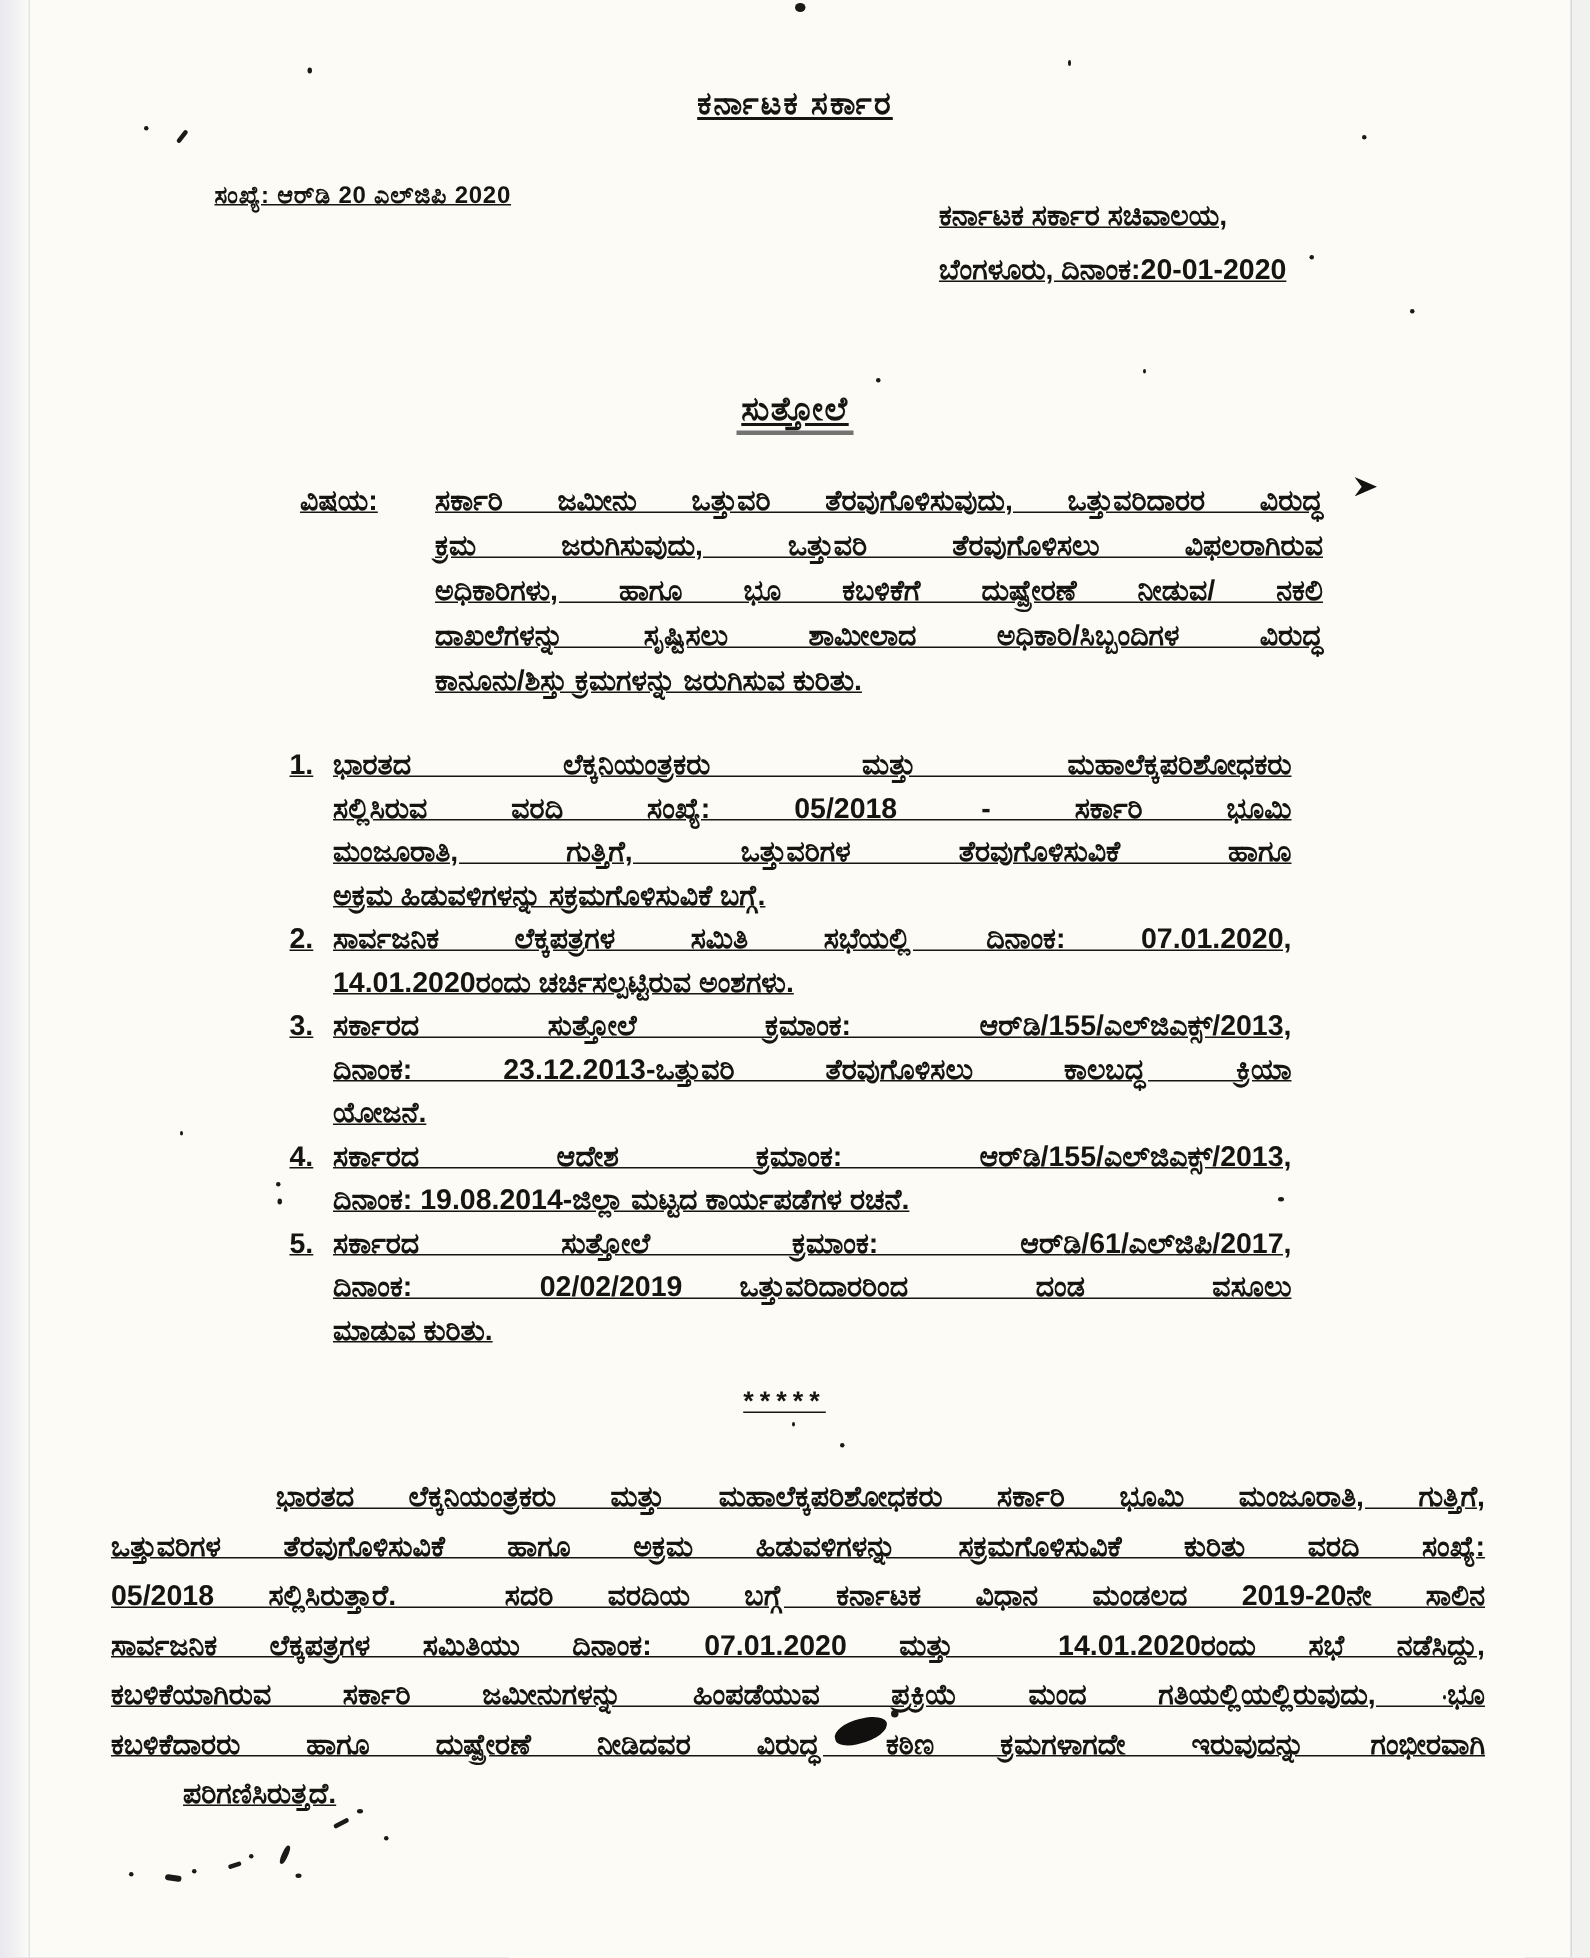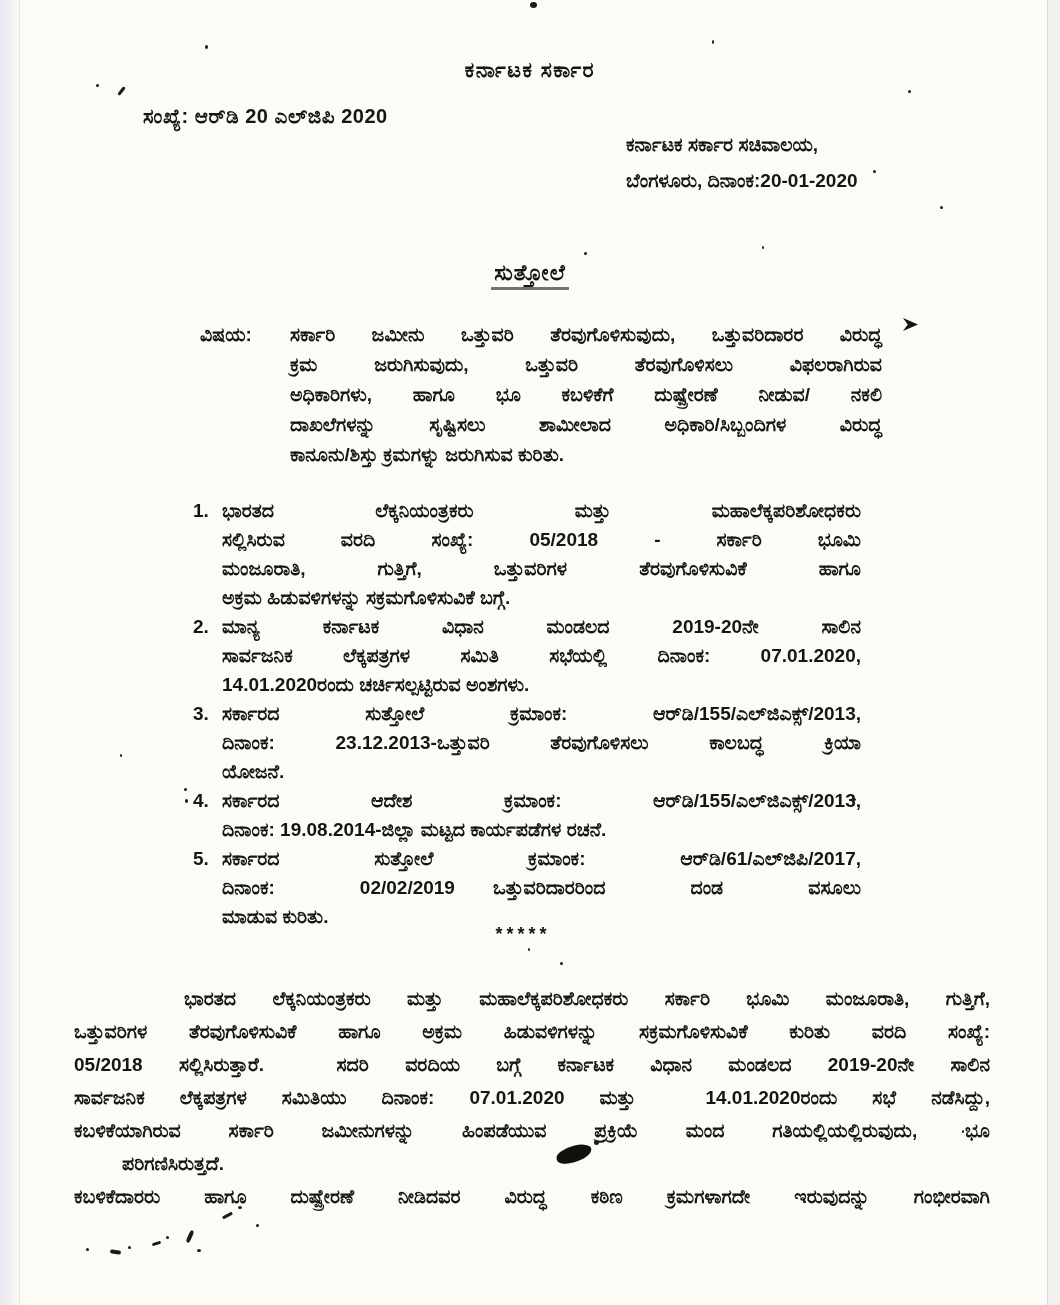--- a/index.html
+++ b/index.html
@@ -12,23 +12,23 @@
   }
   .edge-left {
     position:absolute; left:0; top:0; bottom:0; width:19px;
     background:linear-gradient(to right,#e8e8ef 0%,#f1f1f3 55%,#fcfbf6 100%);
     border-right:1px solid #e3e3e9;
   }
   .edge-right {
     position:absolute; right:0; top:0; bottom:0; width:12px;
     background:#f1f1ef; border-left:1px solid #d9d9d8;
   }
-  .abs { position:absolute; }
+  .abs { position:absolute;text-decoration:underline; }
   .org-header { top:58px; left:0; width:1060px; text-align:center; font-size:21px; letter-spacing:1.5px; }
-  .refno { left:143px; top:105px; font-size:20px; letter-spacing:0.5px; }
+  .refno { left:143px; top:121px; font-size:16px; letter-spacing:0.5px; }
   .address { left:626px; top:127px; width:334px; text-align:left; font-size:19px; line-height:36px; }
   .doc-title { top:260px; left:0; width:1060px; text-align:center; font-size:22px; }
   .doc-title span { border-bottom:3px solid #737373; padding:0 3px 2px; letter-spacing:1px; }
 
   .subject { left:200px; top:320px; width:682px; display:flex; font-size:19px; line-height:30px; }
   .subject-label { width:90px; flex:none; }
   .subject-lines { flex:1; }
 
   .refs { left:193px; top:496px; width:668px; display:flex; font-size:19px; line-height:29px; }
   .refs-label { width:97px; flex:none; }
@@ -76,41 +76,40 @@
     <span>ಸುತ್ತೋಲೆ</span>
   </div>
 
   <div class="abs subject">
     <div class="subject-label">ವಿಷಯ:</div>
     <div class="subject-lines">
       <div class="line j">ಸರ್ಕಾರಿ ಜಮೀನು ಒತ್ತುವರಿ ತೆರವುಗೊಳಿಸುವುದು, ಒತ್ತುವರಿದಾರರ ವಿರುದ್ಧ</div>
       <div class="line j">ಕ್ರಮ ಜರುಗಿಸುವುದು, ಒತ್ತುವರಿ ತೆರವುಗೊಳಿಸಲು ವಿಫಲರಾಗಿರುವ</div>
       <div class="line j">ಅಧಿಕಾರಿಗಳು, ಹಾಗೂ ಭೂ ಕಬಳಿಕೆಗೆ ದುಷ್ಪ್ರೇರಣೆ ನೀಡುವ/ ನಕಲಿ</div>
       <div class="line j">ದಾಖಲೆಗಳನ್ನು ಸೃಷ್ಟಿಸಲು ಶಾಮೀಲಾದ ಅಧಿಕಾರಿ/ಸಿಬ್ಬಂದಿಗಳ ವಿರುದ್ಧ</div>
-      <div class="line">ಕಾನೂನು/ಶಿಸ್ತು ಕ್ರಮಗಳ್ನು ಜರುಗಿಸುವ ಕುರಿತು.</div>
+      <div class="line">ಕಾನೂನು/ಶಿಸ್ತು ಕ್ರಮಗಳನ್ನು ಜರುಗಿಸುವ ಕುರಿತು.</div>
     </div>
   </div>
 
   <div class="abs refs">
     <div class="ref-items">
 
       <div class="ref-item">
         <div class="ref-num">1.</div>
         <div class="ref-lines">
           <div class="line j">ಭಾರತದ ಲೆಕ್ಕನಿಯಂತ್ರಕರು ಮತ್ತು ಮಹಾಲೆಕ್ಕಪರಿಶೋಧಕರು</div>
           <div class="line j">ಸಲ್ಲಿಸಿರುವ ವರದಿ ಸಂಖ್ಯೆ: 05/2018 - ಸರ್ಕಾರಿ ಭೂಮಿ</div>
           <div class="line j">ಮಂಜೂರಾತಿ, ಗುತ್ತಿಗೆ, ಒತ್ತುವರಿಗಳ ತೆರವುಗೊಳಿಸುವಿಕೆ ಹಾಗೂ</div>
           <div class="line">ಅಕ್ರಮ ಹಿಡುವಳಿಗಳನ್ನು ಸಕ್ರಮಗೊಳಿಸುವಿಕೆ ಬಗ್ಗೆ.</div>
         </div>
       </div>
 
       <div class="ref-item">
         <div class="ref-num">2.</div>
         <div class="ref-lines">
-          <div class="line j">ಮಾನ್ಯ ಕರ್ನಾಟಕ ವಿಧಾನ ಮಂಡಲದ 2019-20ನೇ ಸಾಲಿನ</div>
           <div class="line j">ಸಾರ್ವಜನಿಕ ಲೆಕ್ಕಪತ್ರಗಳ ಸಮಿತಿ ಸಭೆಯಲ್ಲಿ ದಿನಾಂಕ: 07.01.2020,</div>
           <div class="line">14.01.2020ರಂದು ಚರ್ಚಿಸಲ್ಪಟ್ಟಿರುವ ಅಂಶಗಳು.</div>
         </div>
       </div>
 
       <div class="ref-item">
         <div class="ref-num">3.</div>
         <div class="ref-lines">
           <div class="line j">ಸರ್ಕಾರದ ಸುತ್ತೋಲೆ ಕ್ರಮಾಂಕ: ಆರ್‌ಡಿ/155/ಎಲ್‌ಜಿಎಕ್ಸ್/2013,</div>
           <div class="line j">ದಿನಾಂಕ: 23.12.2013-ಒತ್ತುವರಿ ತೆರವುಗೊಳಿಸಲು ಕಾಲಬದ್ಧ ಕ್ರಿಯಾ</div>
@@ -139,22 +138,22 @@
   </div>
 
   <div class="abs separator">*****</div>
 
   <div class="abs body-par">
     <div class="line j indent1">ಭಾರತದ ಲೆಕ್ಕನಿಯಂತ್ರಕರು ಮತ್ತು ಮಹಾಲೆಕ್ಕಪರಿಶೋಧಕರು ಸರ್ಕಾರಿ ಭೂಮಿ ಮಂಜೂರಾತಿ, ಗುತ್ತಿಗೆ,</div>
     <div class="line j">ಒತ್ತುವರಿಗಳ ತೆರವುಗೊಳಿಸುವಿಕೆ ಹಾಗೂ ಅಕ್ರಮ ಹಿಡುವಳಿಗಳನ್ನು ಸಕ್ರಮಗೊಳಿಸುವಿಕೆ ಕುರಿತು ವರದಿ ಸಂಖ್ಯೆ:</div>
     <div class="line j">05/2018 ಸಲ್ಲಿಸಿರುತ್ತಾರೆ.  ಸದರಿ ವರದಿಯ ಬಗ್ಗೆ ಕರ್ನಾಟಕ ವಿಧಾನ ಮಂಡಲದ 2019-20ನೇ ಸಾಲಿನ</div>
     <div class="line j">ಸಾರ್ವಜನಿಕ ಲೆಕ್ಕಪತ್ರಗಳ ಸಮಿತಿಯು ದಿನಾಂಕ: 07.01.2020 ಮತ್ತು  14.01.2020ರಂದು ಸಭೆ ನಡೆಸಿದ್ದು,</div>
     <div class="line j">ಕಬಳಿಕೆಯಾಗಿರುವ ಸರ್ಕಾರಿ ಜಮೀನುಗಳನ್ನು ಹಿಂಪಡೆಯುವ ಪ್ರಕ್ರಿಯೆ ಮಂದ ಗತಿಯಲ್ಲಿಯಲ್ಲಿರುವುದು, ಭೂ</div>
+    <div class="line j">ಕಬಳಿಕೆದಾರರು ಹಾಗೂ ದುಷ್ಪ್ರೇರಣೆ ನೀಡಿದವರ ವಿರುದ್ಧ ಕಠಿಣ ಕ್ರಮಗಳಾಗದೇ ಇರುವುದನ್ನು ಗಂಭೀರವಾಗಿ</div>
     <div class="line indent2">ಪರಿಗಣಿಸಿರುತ್ತದೆ.</div>
-    <div class="line j">ಕಬಳಿಕೆದಾರರು ಹಾಗೂ ದುಷ್ಪ್ರೇರಣೆ ನೀಡಿದವರ ವಿರುದ್ಧ ಕಠಿಣ ಕ್ರಮಗಳಾಗದೇ ಇರುವುದನ್ನು ಗಂಭೀರವಾಗಿ</div>
   </div>
 
   <div>
     <div class="speck" style="left:530px; top:2px; width:7px; height:6px;"></div>
     <div class="speck" style="left:205px; top:45px; width:3px; height:4px;"></div>
     <div class="speck" style="left:712px; top:40px; width:2px; height:4px;"></div>
     <div class="speck" style="left:96px; top:84px; width:3px; height:3px;"></div>
     <div class="bar" style="left:120px; top:86px; width:3px; height:10px; transform:rotate(38deg);"></div>
     <div class="speck" style="left:908px; top:90px; width:3px; height:3px;"></div>
     <div class="speck" style="left:873px; top:170px; width:3px; height:3px;"></div>

